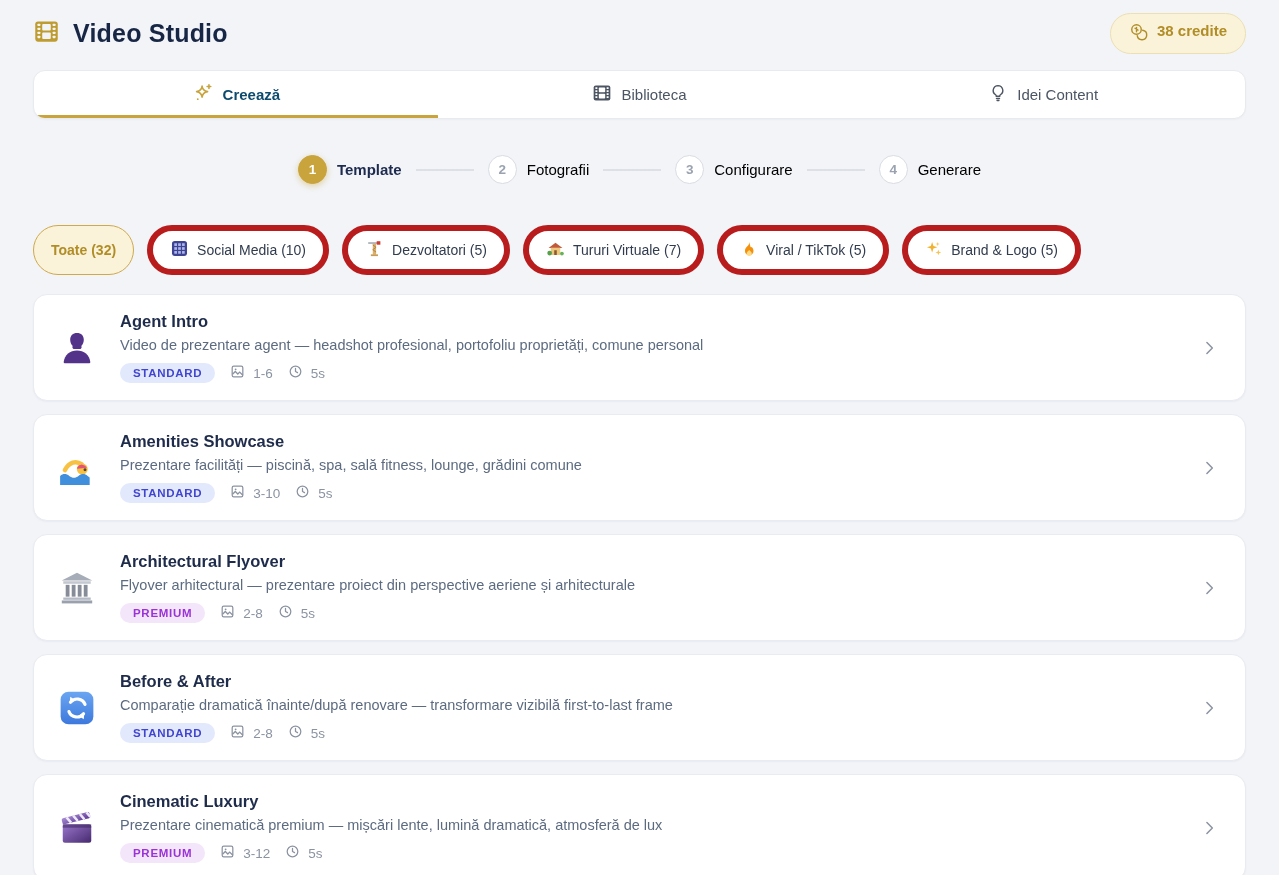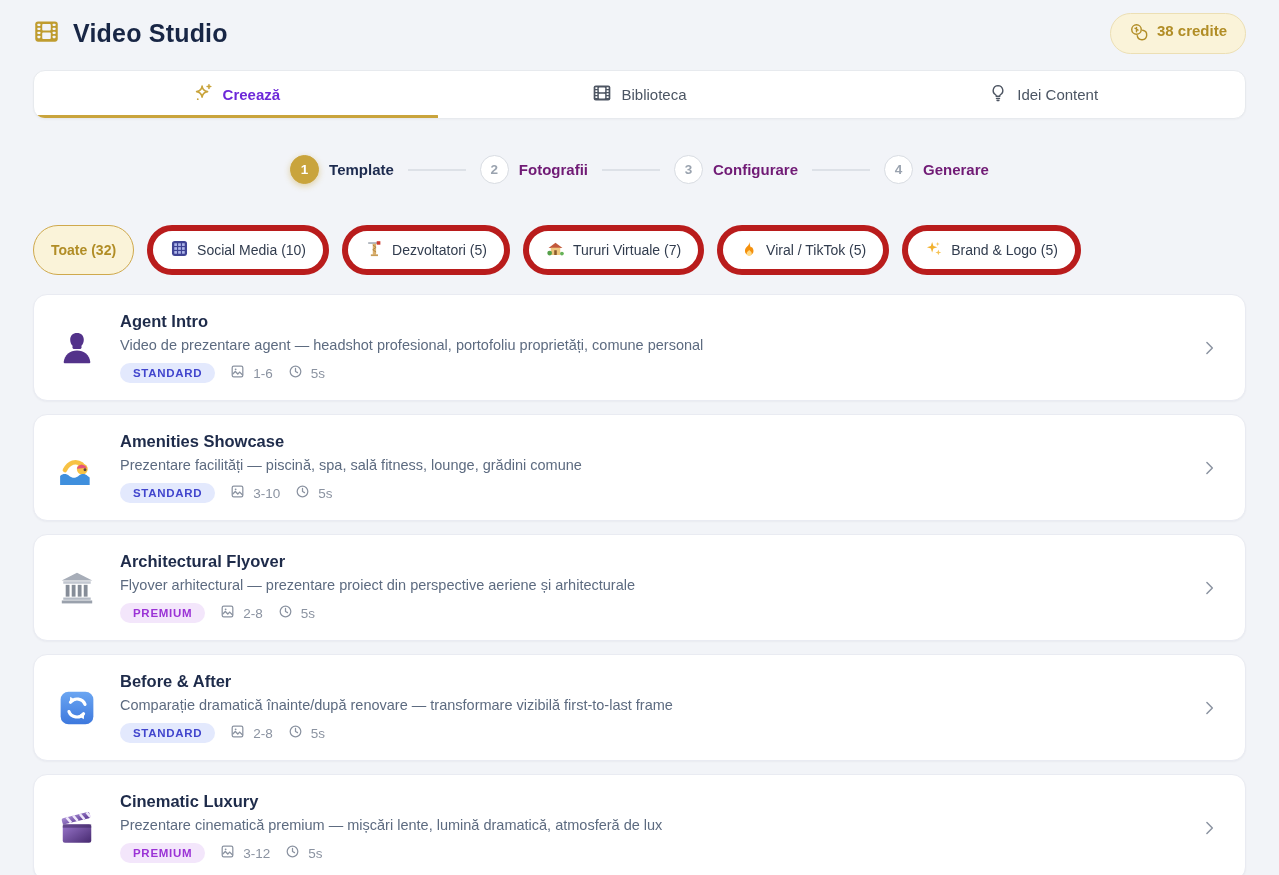--- a/index.html
+++ b/index.html
@@ -27,40 +27,40 @@
     position:relative; margin-top:18px; height:49px;
     background:#ffffff; border:1px solid #e7eaee; border-radius:12px;
     display:flex; box-shadow:0 1px 2px rgba(16,24,40,.03);
     overflow:hidden;
   }
   .tab{
     flex:1; display:flex; align-items:center; justify-content:center; gap:9px;
     font-size:15px; color:#4b5563; cursor:pointer; background:transparent; border:none;
     font-family:inherit;
   }
-  .tab.active{ color:#6d28d9; font-weight:700; }
+  .tab.active{ color:#0c4a6e; font-weight:700; }
   .tab-underline{
     position:absolute; left:0; bottom:0; width:33.333%; height:3.5px;
     background:#c9a43c; border-radius:0 2px 0 12px;
   }
 
   
   .stepper{ margin-top:36px; display:flex; align-items:center; justify-content:center; }
   .step{ display:flex; align-items:center; gap:10px; }
   .step-circle{
     width:29px; height:29px; border-radius:50%;
     display:flex; align-items:center; justify-content:center;
     font-size:13.5px; font-weight:700;
     background:#ffffff; border:1.5px solid #d8dce2; color:#9aa3af;
   }
   .step.active .step-circle{
     background:#c9a43c; border-color:#c9a43c; color:#ffffff;
     box-shadow:0 2px 6px rgba(201,164,60,.45);
   }
-  .step-label{ font-size:15px; color:#701a75; font-weight:700; }
+  .step-label{ font-size:15px; color:#000000; font-weight:400; }
   .step.active .step-label{ color:#1d2b4f; font-weight:700; }
   .step-connector{ width:58px; height:2px; background:#dde1e7; margin:0 14px; }
 
   
   .chips{ margin-top:41px; display:flex; gap:13px; }
   .chip{
     display:flex; align-items:center; gap:8px;
     background:#ffffff; border:6px solid #b91c1c; border-radius:999px;
     padding:8px 17px; font-size:14px; color:#313c4e; cursor:pointer;
     font-family:inherit;

